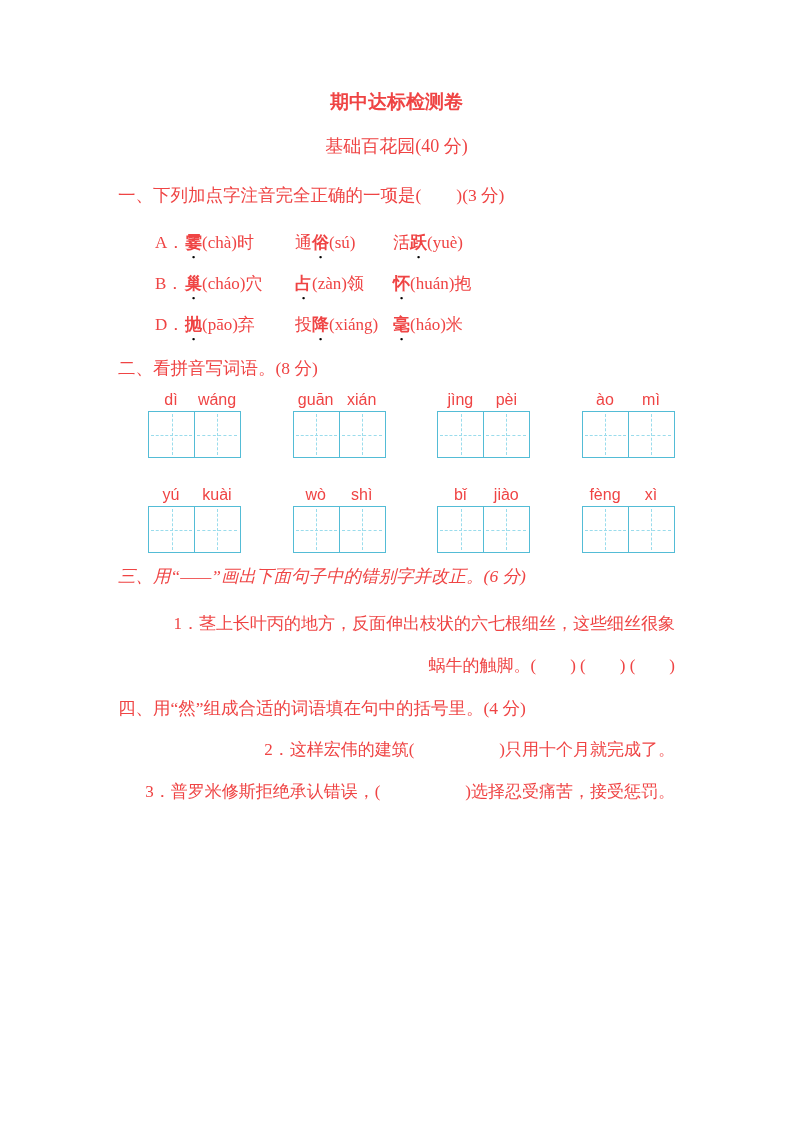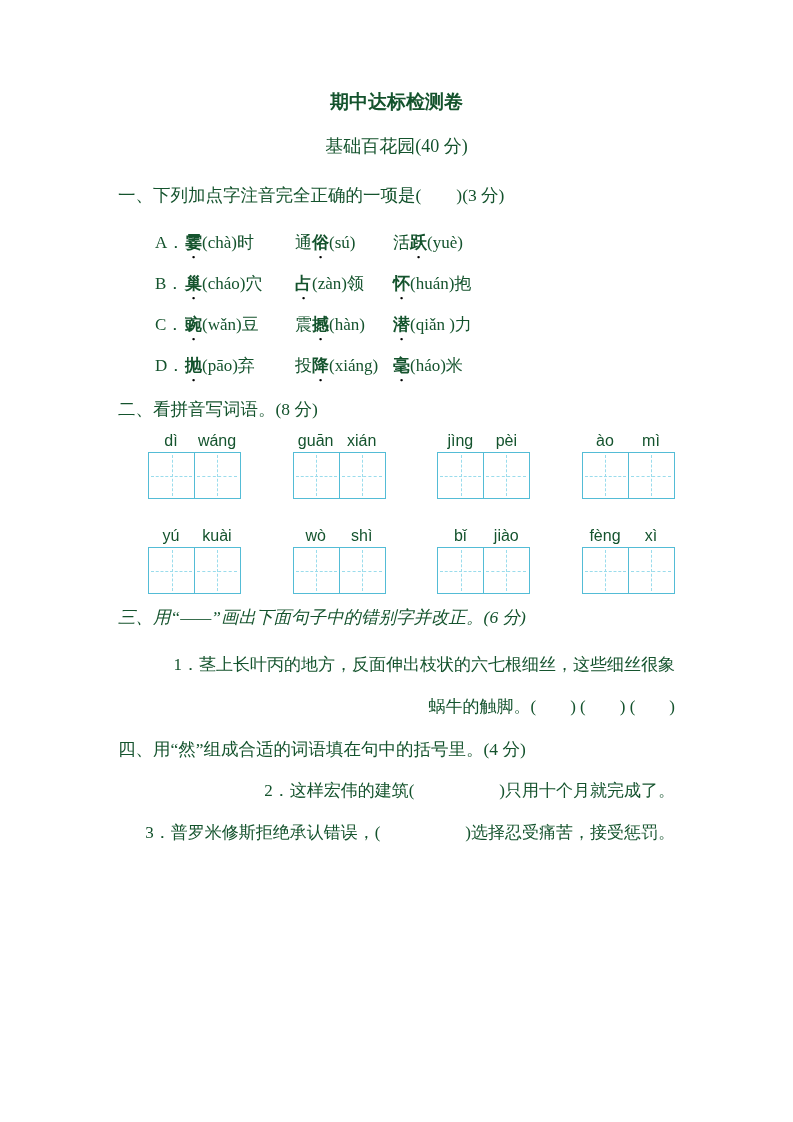--- a/index.html
+++ b/index.html
@@ -5,21 +5,21 @@
   html, body { margin: 0; padding: 0; background: #ffffff; }
   .page {
     position: relative;
     width: 793px;
     height: 1122px;
     box-sizing: border-box;
     background: #ffffff;
     padding: 90px 118px 0 118px;
     overflow: hidden;
     font-family: "Liberation Serif", "DejaVu Serif", serif;
-    color: #14532d;
+    color: #ef4444;
     font-size: 17px;
   }
   .title {
     margin: 0;
     text-align: center;
     font-size: 19px;
     font-weight: 700;
     line-height: 24px;
     font-family: "Liberation Sans", "DejaVu Sans", sans-serif;
   }
@@ -100,23 +100,20 @@
 
   <div class="q-heading h1">一、下列加点字注音完全正确的一项是(　　)(3 分)</div>
   <div class="options">
     <div class="option">
       <span class="opt-label">A．</span><span class="opt-col c1"><span class="em">霎</span><span>(chà)时</span></span><span class="opt-col c2"><span>通</span><span class="em">俗</span><span>(sú)</span></span><span class="opt-col c3"><span>活</span><span class="em">跃</span><span>(yuè)</span></span>
     </div>
     <div class="option">
       <span class="opt-label">B．</span><span class="opt-col c1"><span class="em">巢</span><span>(cháo)穴</span></span><span class="opt-col c2"><span class="em">占</span><span>(zàn)领</span></span><span class="opt-col c3"><span class="em">怀</span><span>(huán)抱</span></span>
     </div>
     <div class="option">
-      <span class="opt-label">C．</span><span class="opt-col c1"><span class="em">豌</span><span>(wǎn)豆</span></span><span class="opt-col c2"><span>震</span><span class="em">撼</span><span>(hàn)</span></span><span class="opt-col c3"><span class="em">潜</span><span>(qiǎn )力</span></span>
-    </div>
-    <div class="option">
       <span class="opt-label">D．</span><span class="opt-col c1"><span class="em">抛</span><span>(pāo)弃</span></span><span class="opt-col c2"><span>投</span><span class="em">降</span><span>(xiáng)</span></span><span class="opt-col c3"><span class="em">毫</span><span>(háo)米</span></span>
     </div>
   </div>
 
   <div class="q-heading h2">二、看拼音写词语。(8 分)</div>
 
   <div class="pinyin-row row1">
     <div class="pinyin-group">
       <div class="pinyin-syls">
         <span class="syl">dì</span>

